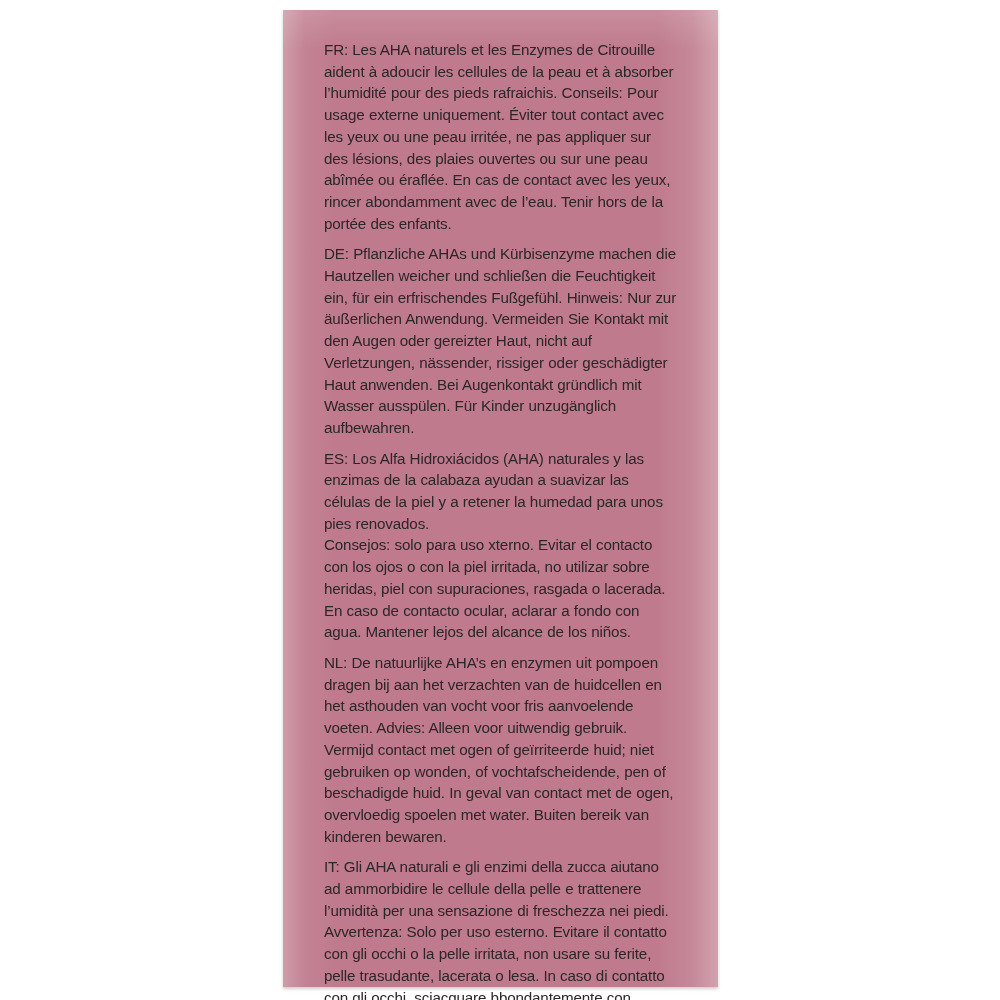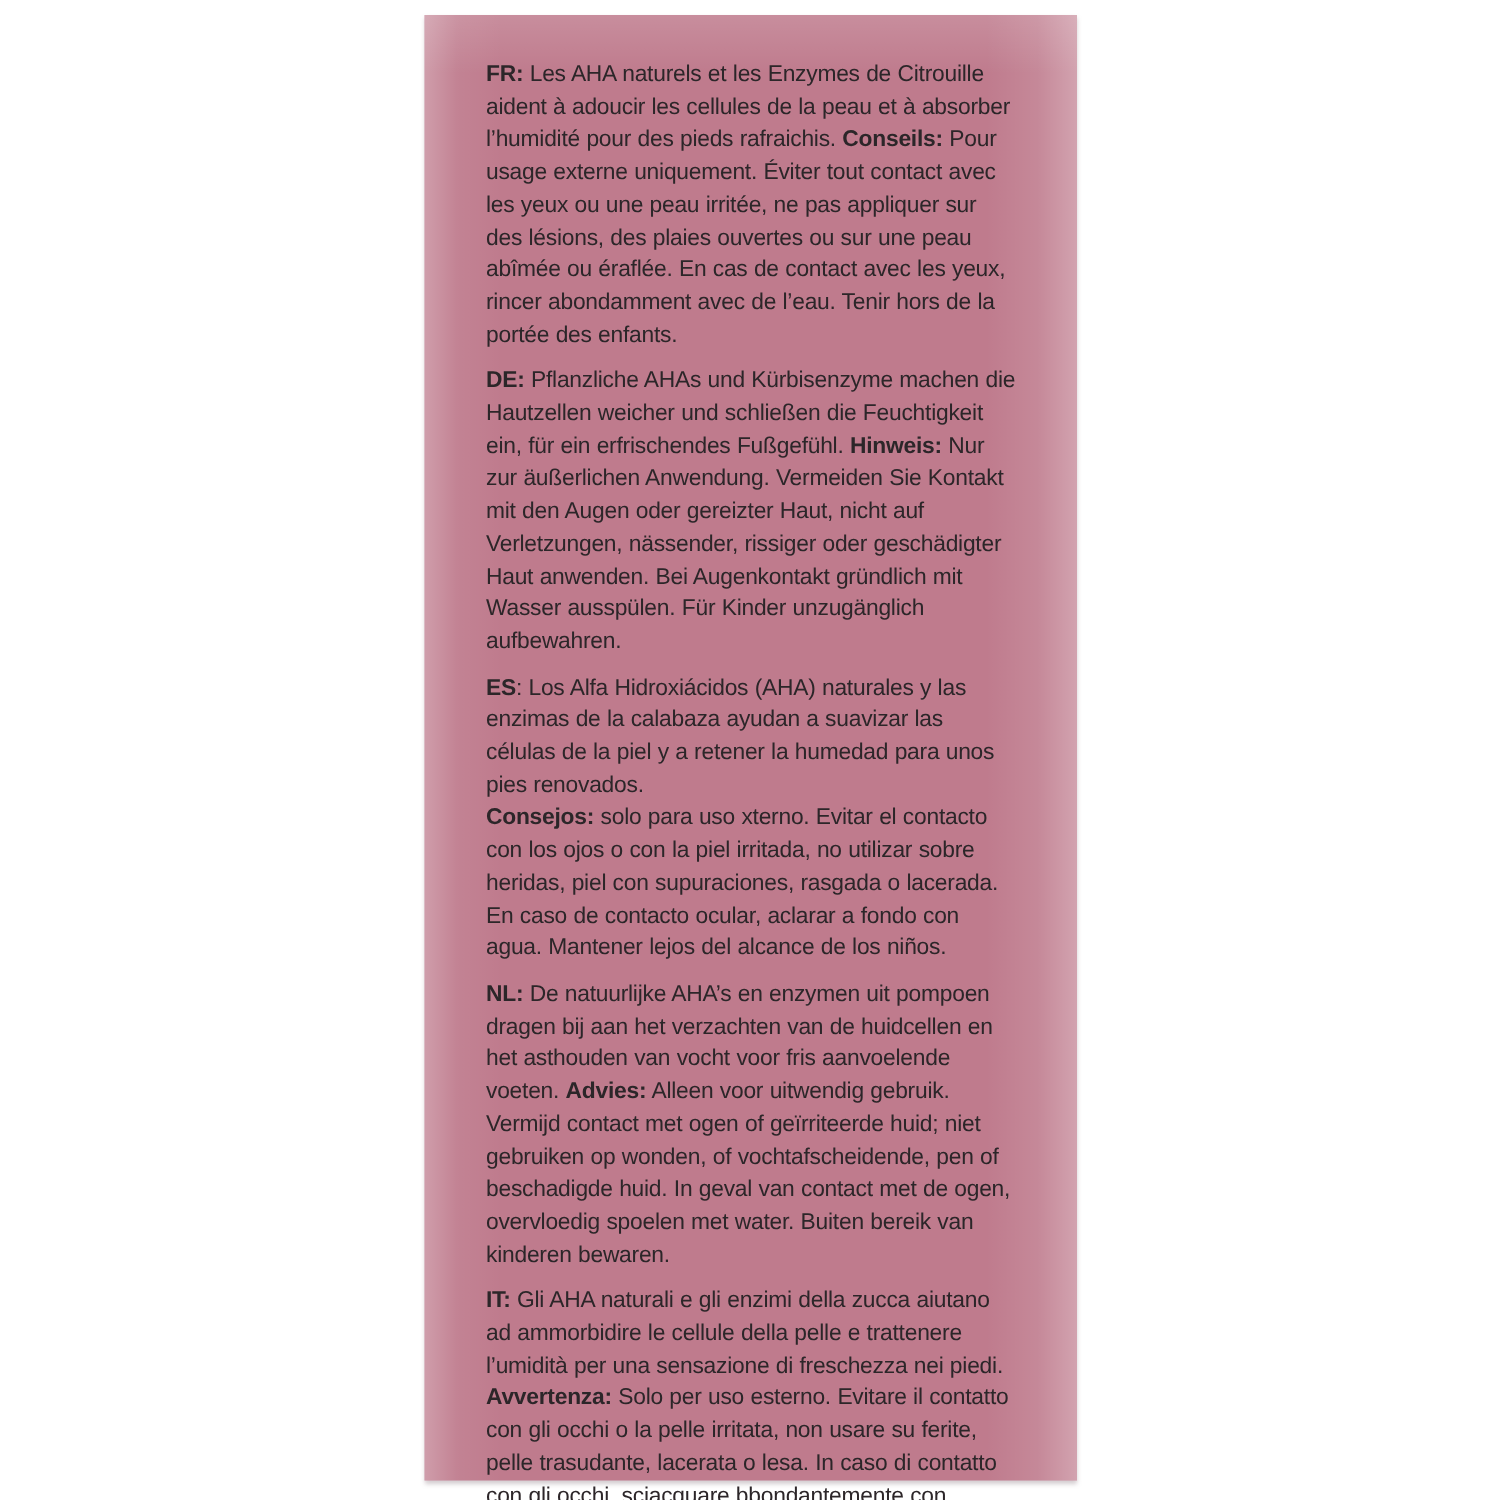--- a/index.html
+++ b/index.html
@@ -36,21 +36,21 @@
     color: #2c2629;
   }
   .section {
     margin: 0 0 9px 0;
     width: 354px;
     font-size: 15.2px;
     line-height: 21.7px;
     letter-spacing: -0.15px;
     word-spacing: 0.2px;
   }
-  .b { font-weight: bold; }
+  .b { font-weight: normal; }
 </style>
 </head>
 <body>
 
 <div class="canvas">
   <div class="panel" style="color: rgb(44, 38, 41);">
       <p class="section"><span class="b">FR:</span><span> Les AHA naturels et les Enzymes de Citrouille aident à adoucir les cellules de la peau et à absorber l’humidité pour des pieds rafraichis. </span><span class="b">Conseils:</span><span> Pour usage externe uniquement. Éviter tout contact avec les yeux ou une peau irritée, ne pas appliquer sur des lésions, des plaies ouvertes ou sur une peau abîmée ou éraflée. En cas de contact avec les yeux, rincer abondamment avec de l’eau. Tenir hors de la portée des enfants.</span></p>
       <p class="section"><span class="b">DE:</span><span> Pflanzliche AHAs und Kürbisenzyme machen die Hautzellen weicher und schließen die Feuchtigkeit ein, für ein erfrischendes Fußgefühl. </span><span class="b">Hinweis:</span><span> Nur zur äußerlichen Anwendung. Vermeiden Sie Kontakt mit den Augen oder gereizter Haut, nicht auf Verletzungen, nässender, rissiger oder geschädigter Haut anwenden. Bei Augenkontakt gründlich mit Wasser ausspülen. Für Kinder unzugänglich aufbewahren.</span></p>
       <p class="section"><span class="b">ES</span><span>: Los Alfa Hidroxiácidos (AHA) naturales y las enzimas de la calabaza ayudan a suavizar las células de la piel y a retener la humedad para unos pies renovados.</span><br><span class="b">Consejos:</span><span> solo para uso xterno. Evitar el contacto con los ojos o con la piel irritada, no utilizar sobre heridas, piel con supuraciones, rasgada o lacerada. En caso de contacto ocular, aclarar a fondo con agua. Mantener lejos del alcance de los niños.</span></p>
       <p class="section"><span class="b">NL:</span><span> De natuurlijke AHA’s en enzymen uit pompoen dragen bij aan het verzachten van de huidcellen en het  asthouden van vocht voor fris aanvoelende voeten. </span><span class="b">Advies:</span><span> Alleen voor uitwendig gebruik. Vermijd contact met ogen of geïrriteerde huid; niet gebruiken op wonden, of vochtafscheidende,  pen of beschadigde huid. In geval van contact met de ogen, overvloedig spoelen met water. Buiten bereik van kinderen bewaren.</span></p>

